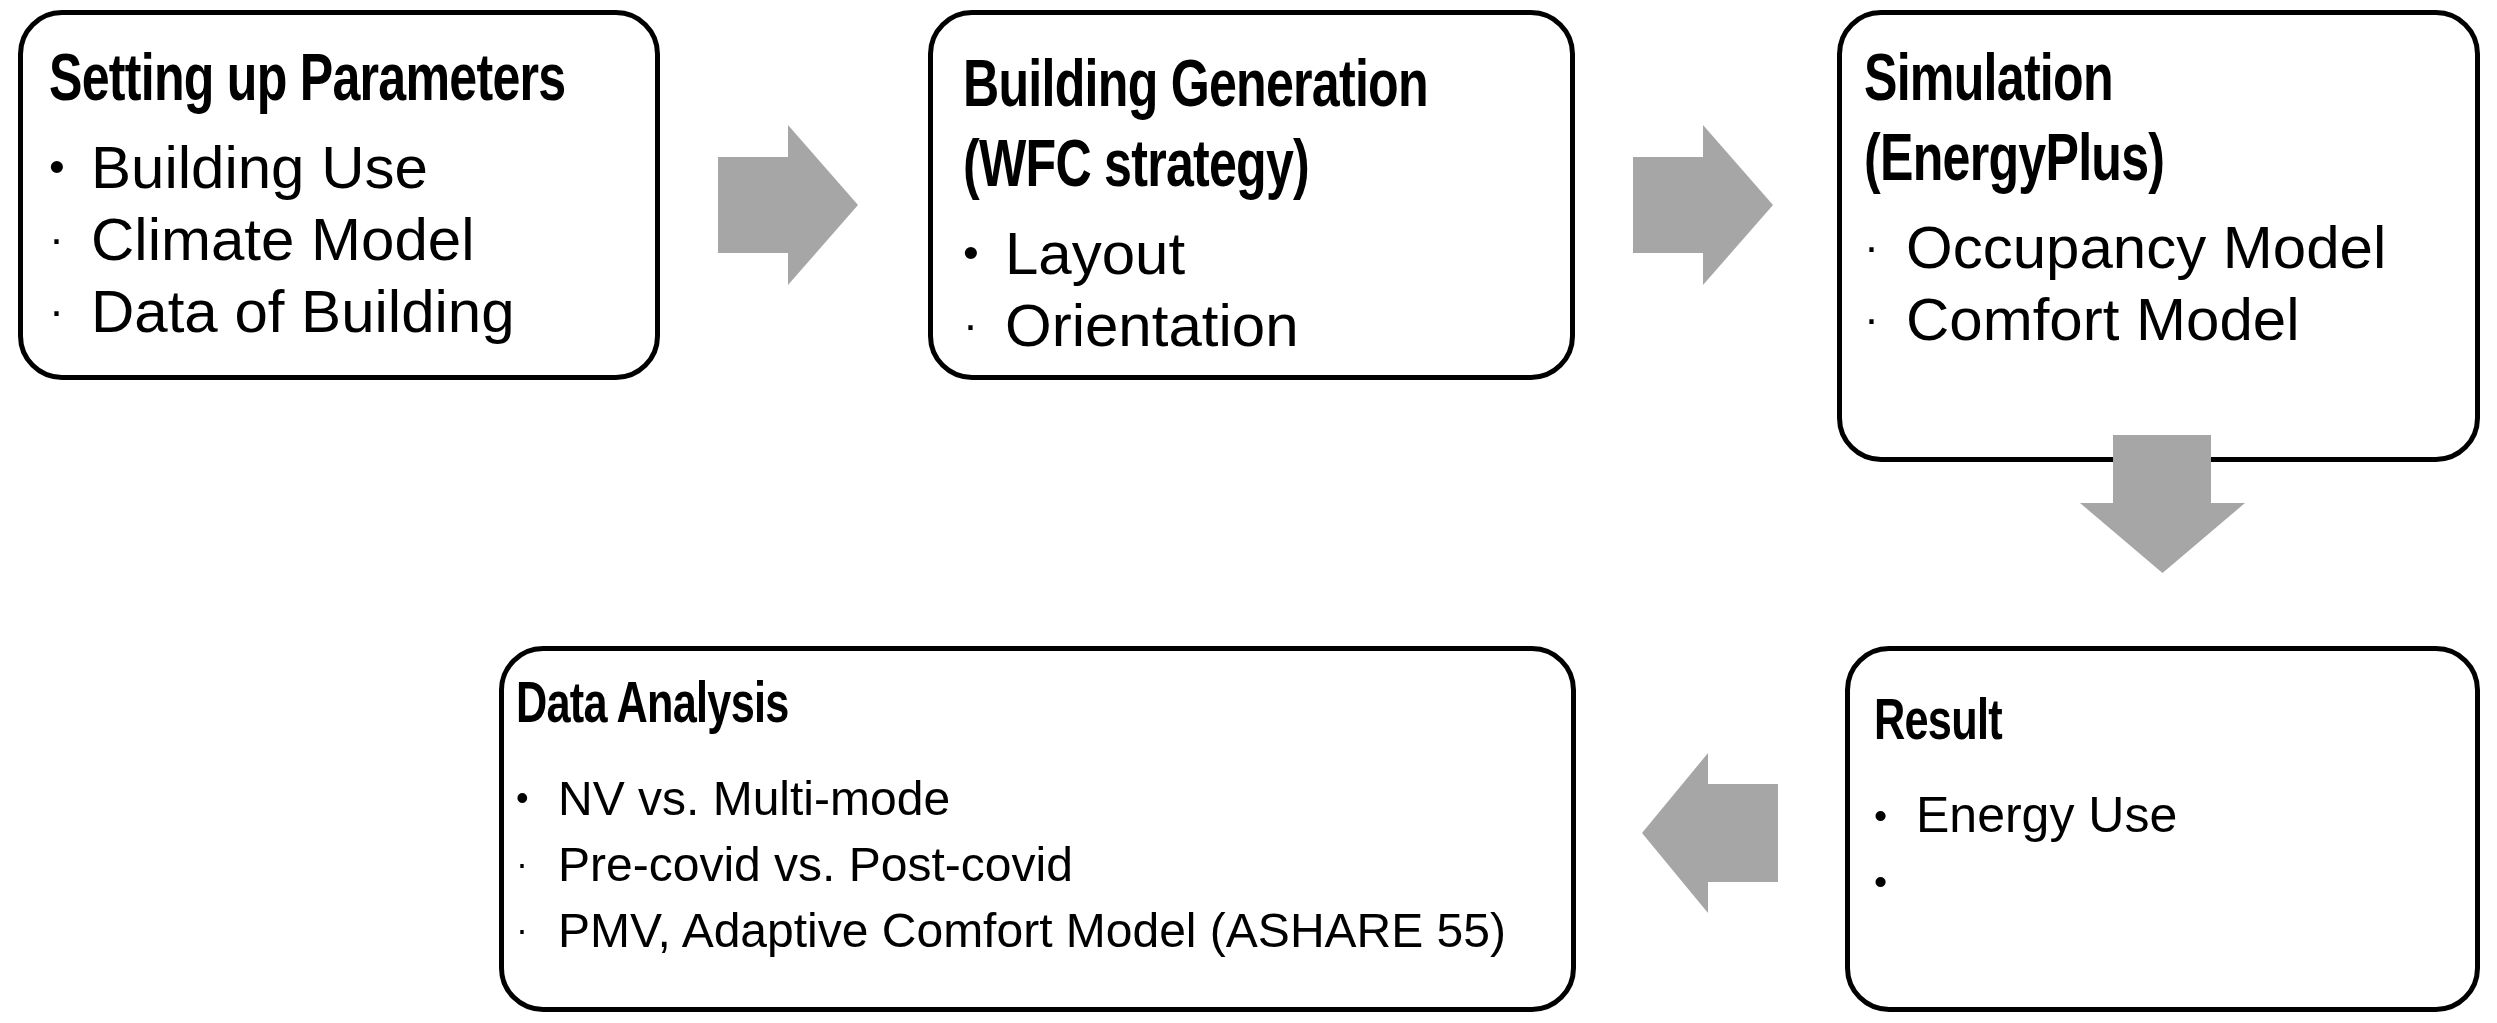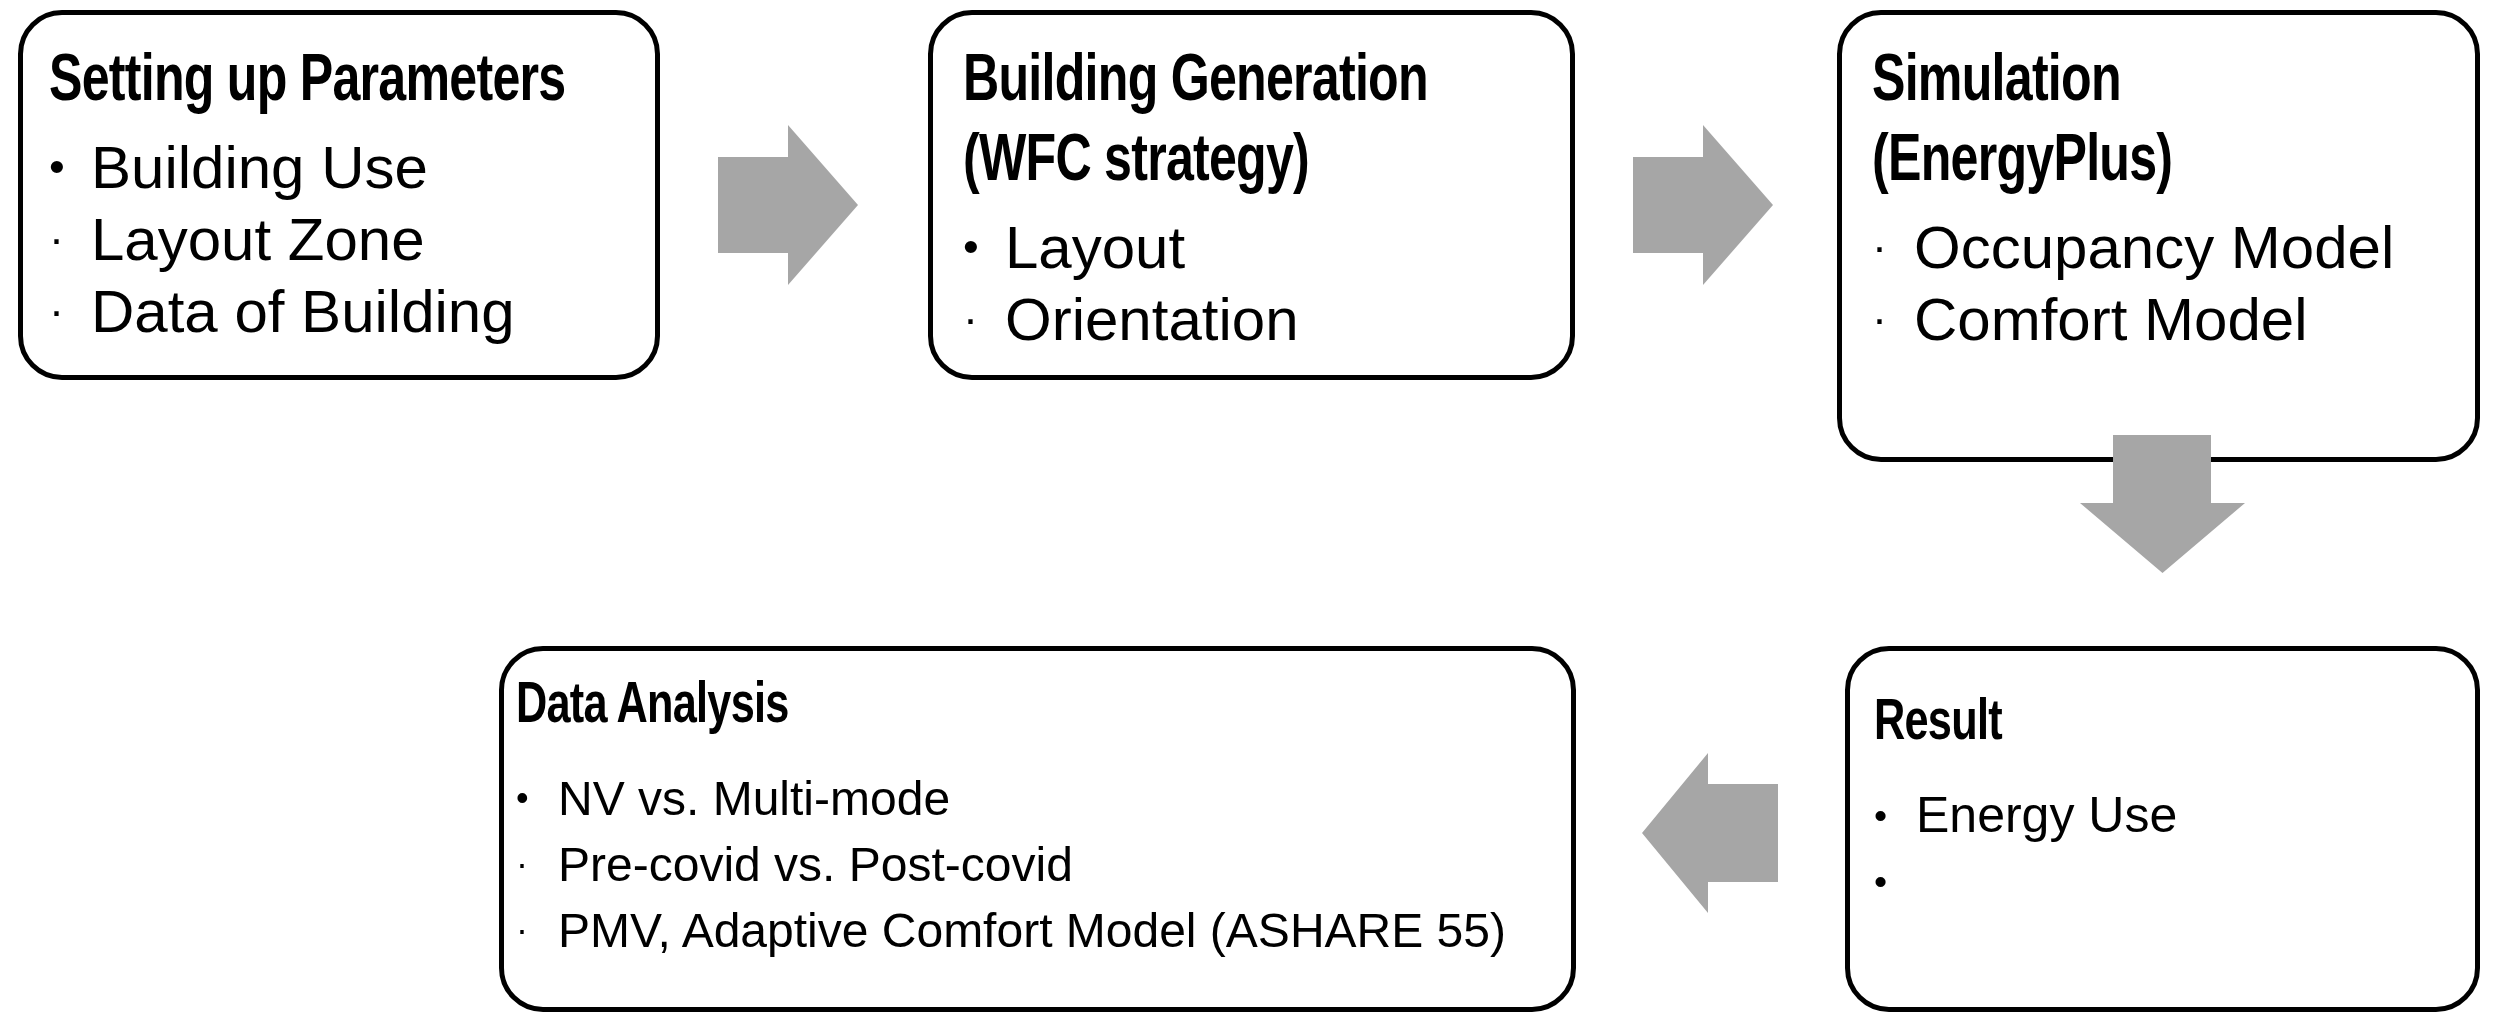--- a/index.html
+++ b/index.html
@@ -17,22 +17,22 @@
     overflow: hidden;
   }
   .box {
     position: absolute;
     background: #ffffff;
     border: 5px solid #000000;
     border-radius: 44px;
     box-sizing: border-box;
   }
   #box-params  { left: 18px;   top: 10px;  width: 642px;  height: 370px; padding: 22px 26px; text-align: right; }
-  #box-gen     { left: 928px;  top: 10px;  width: 647px;  height: 370px; padding: 22px 30px; }
-  #box-sim     { left: 1837px; top: 10px;  width: 643px;  height: 452px; padding: 22px 30px; }
+  #box-gen     { left: 928px;  top: 10px;  width: 647px;  height: 370px; padding: 28px 30px; }
+  #box-sim     { left: 1837px; top: 10px;  width: 643px;  height: 452px; padding: 22px 22px; }
   #box-data    { left: 499px;  top: 646px; width: 1077px; height: 366px; padding: 16px 12px; }
   #box-result  { left: 1845px; top: 646px; width: 635px;  height: 366px; padding: 33px 24px; }
 
   .title {
     font-weight: bold;
     transform: scaleX(0.76);
     transform-origin: left top;
     letter-spacing: -1px;
     white-space: nowrap;
   }
@@ -75,21 +75,21 @@
     <div class="title">
       <div>Setting up Parameters</div>
     </div>
     <div class="items">
       <div class="item">
         <span class="bullet">•</span>
         <span class="label">Building Use</span>
       </div>
       <div class="item">
         <span class="bullet">·</span>
-        <span class="label">Layout Zone</span>
+        <span class="label">Climate Model</span>
       </div>
       <div class="item">
         <span class="bullet">·</span>
         <span class="label">Data of Building</span>
       </div>
     </div>
   </div>
 
   <svg class="arrow" id="arrow-1" width="140" height="160" viewBox="0 0 140 160">
     <polygon points="0,32 70,32 70,0 140,80 70,160 70,128 0,128" fill="#a6a6a6"></polygon>

